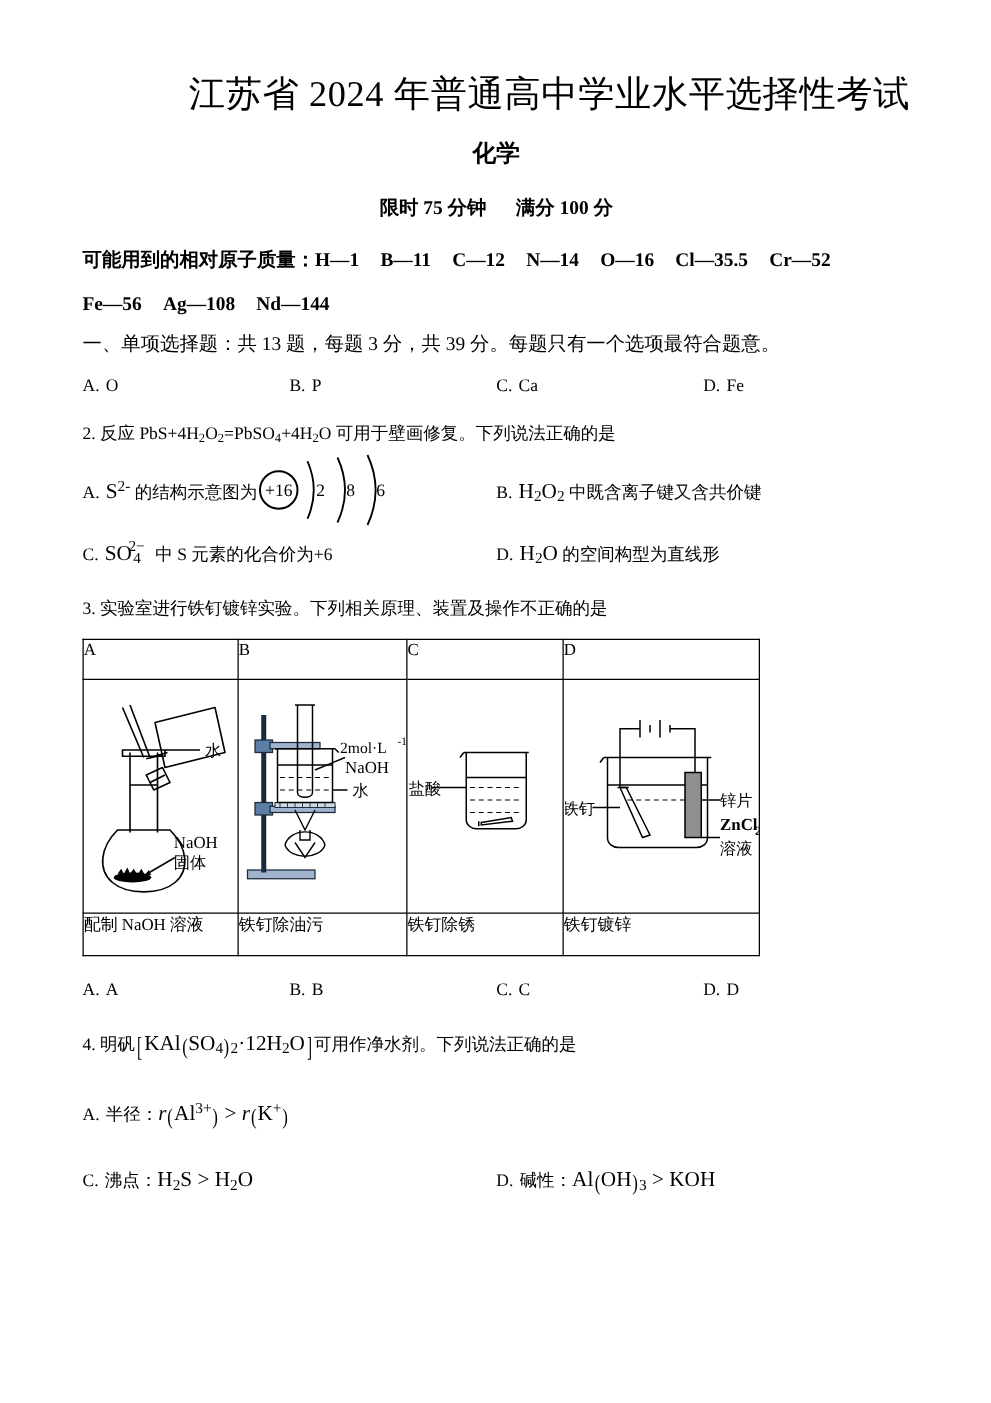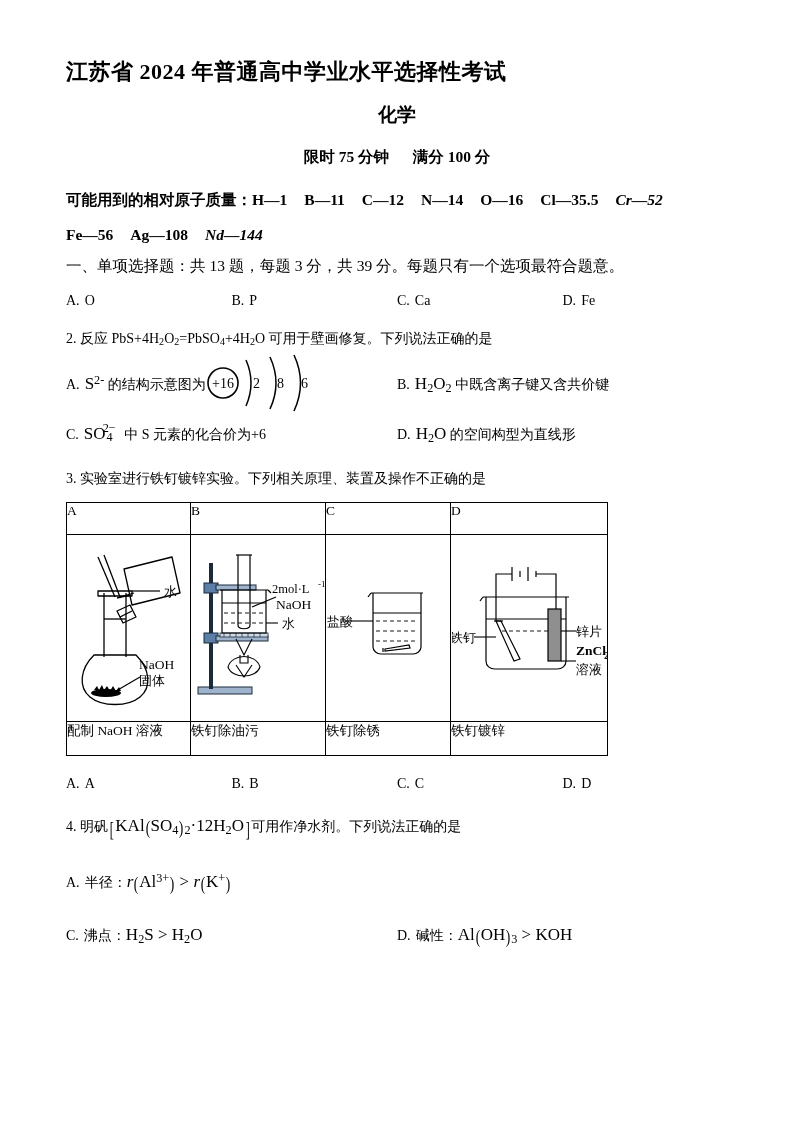--- a/index.html
+++ b/index.html
@@ -24,23 +24,23 @@
   }
   .content {
     position: absolute;
     left: 66px;
     top: 58px;
     width: 662px;
   }
 
   
   .doc-title {
-    text-align: left;
-    font-size: 22px;
-    font-weight: bold;
+    text-align: right;
+    font-size: 29px;
+    font-weight: normal;
     letter-spacing: 0.5px;
     margin: 0 0 16px 0;
     line-height: 1.3;
   }
   .doc-subject {
     text-align: center;
     font-size: 19px;
     font-weight: bold;
     margin: 0 0 20px 0;
     line-height: 1.3;
@@ -54,21 +54,21 @@
   .doc-meta .gap { display: inline-block; width: 16px; }
 
   .masses {
     font-size: 15.5px;
     font-weight: bold;
     line-height: 2.0;
     margin: 0 0 4px 0;
     white-space: nowrap;
   }
   .masses .m { display: inline-block; margin-right: 17px; }
-  .masses .m:last-child { margin-right: 0; font-style: italic; }
+  .masses .m:last-child { margin-right: 0; }
 
   .section-head {
     font-size: 15.5px;
     font-weight: normal;
     margin: 6px 0 10px 0;
   }
 
   
   .q {
     font-size: 14px;

